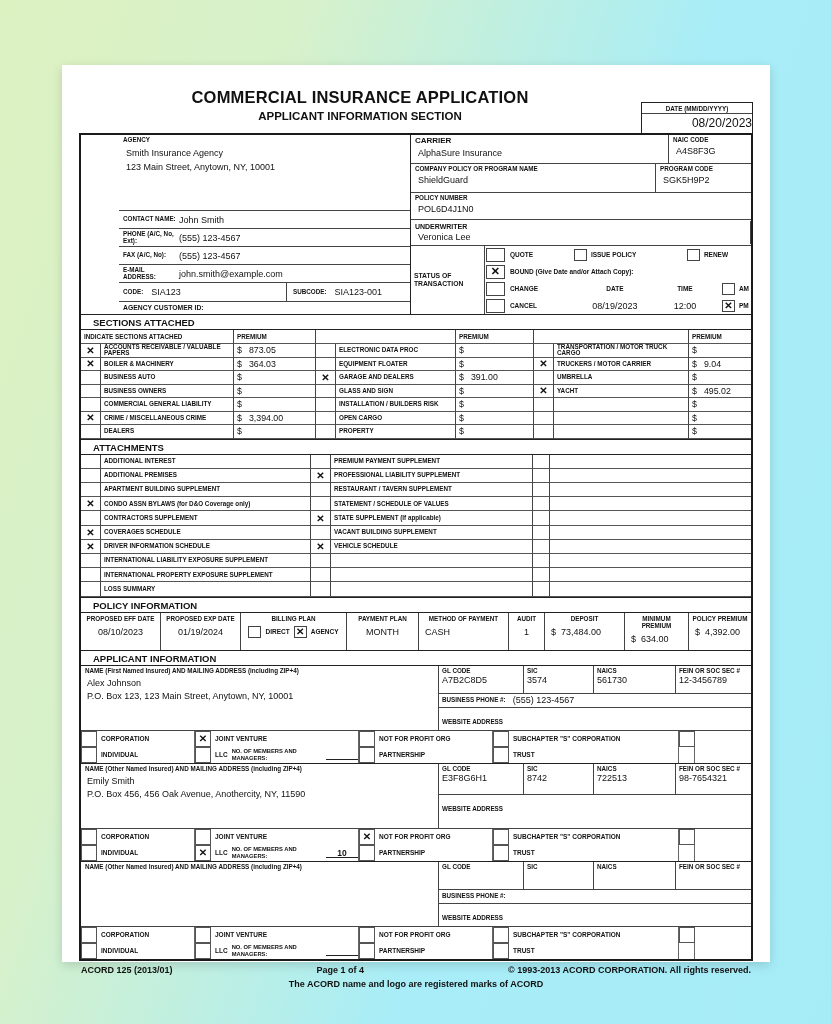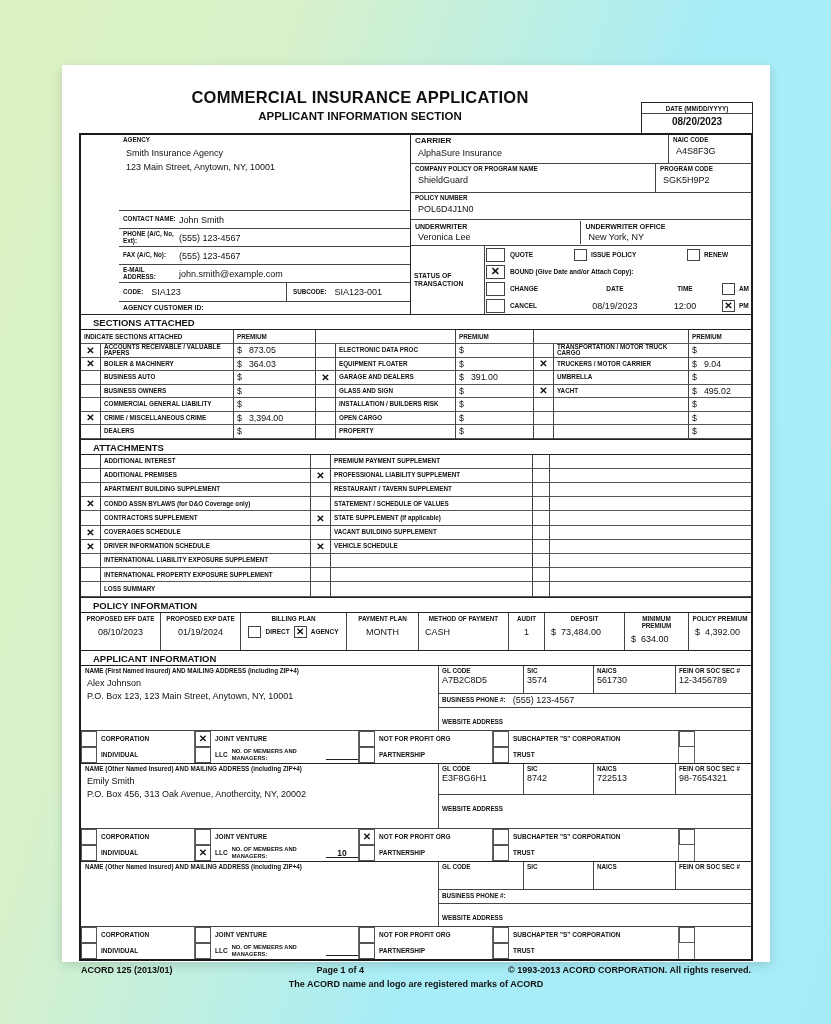--- a/index.html
+++ b/index.html
@@ -13,21 +13,21 @@
   .hdr { display:flex; height:50px; }
   .logo { width:118px; position:relative; }
   .logo svg { position:absolute; left:4px; top:2px; }
   .logo-text { position:absolute; left:16px; top:12px; font-size:17px; font-weight:bold; font-style:italic; letter-spacing:1px; }
   .logo-reg { position:absolute; left:92px; top:6px; font-size:7px; font-weight:bold; }
   .hdr-c { flex:1; text-align:center; padding-top:5px; }
   .title { font-size:16.5px; font-weight:bold; letter-spacing:.2px; }
   .subtitle { font-size:11.5px; font-weight:bold; margin-top:3px; }
   .datebox { width:112px; border:1.5px solid #222; border-bottom:none; align-self:flex-end; height:31px; }
   .datebox .dlbl { font-size:6.3px; font-weight:bold; text-align:center; padding:2px 0 1px; border-bottom:1px solid #444; }
-  .datebox .dval { font-size:10px; text-align:center; padding-top:2px;font-weight:bold; }
+  .datebox .dval { font-size:12px; text-align:right; padding-top:2px; }
 
   .formbox { border:2px solid #1a1a1a; }
   .lbl { font-size:6.3px; font-weight:bold; line-height:1.1; }
   .val { font-size:9px; }
 
   
   .tt { display:flex; height:180px; border-bottom:1.5px solid #222; }
   .tt-l { width:337px; border-right:1.5px solid #222; display:flex; flex-direction:column;padding-left:38px; }
   .agency-main { height:76px; border-bottom:1px solid #444; padding:2px 4px; }
   .agency-main .val { margin-top:4px; padding-left:3px; }
@@ -199,24 +199,20 @@
           <div class="cell polnumcell">
             <div class="lbl">POLICY NUMBER</div>
             <div class="val">POL6D4J1N0</div>
           </div>
         </div>
         <div class="rrow r4">
           <div class="cell uwcell">
             <div class="lbl">UNDERWRITER</div>
             <div class="val">Veronica Lee</div>
           </div>
-          <div class="cell uwocell">
-            <div class="lbl">UNDERWRITER OFFICE</div>
-            <div class="val">New York, NY</div>
-          </div>
         </div>
         <div class="status">
           <div class="status-lbl">STATUS OF TRANSACTION</div>
           <div class="status-rows">
             <div class="srow">
               <span class="scb"></span>
               <span class="slbl w64">QUOTE</span>
               <span class="sq"></span>
               <span class="slbl gap4" style="width:96px">ISSUE POLICY</span>
               <span class="sq"></span>
@@ -581,21 +577,21 @@
         <div class="ae"></div>
         <div class="ae none"></div>
       </div>
     </div>
 
     <div class="ablock">
       <div class="atop">
         <div class="aname">
           <div class="lbl">NAME (Other Named Insured) AND MAILING ADDRESS (including ZIP+4)</div>
           <div class="val">Emily Smith</div>
-          <div class="val">P.O. Box 456, 313 Oak Avenue, Anothercity, NY, 20002</div>
+          <div class="val">P.O. Box 456, 456 Oak Avenue, Anothercity, NY, 11590</div>
         </div>
         <div class="aright">
           <div class="aglrow">
             <div class="aglcell" style="width:85px">
               <div class="lbl">GL CODE</div>
               <div class="val">E3F8G6H1</div>
             </div>
             <div class="aglcell" style="width:70px">
               <div class="lbl">SIC</div>
               <div class="val">8742</div>

